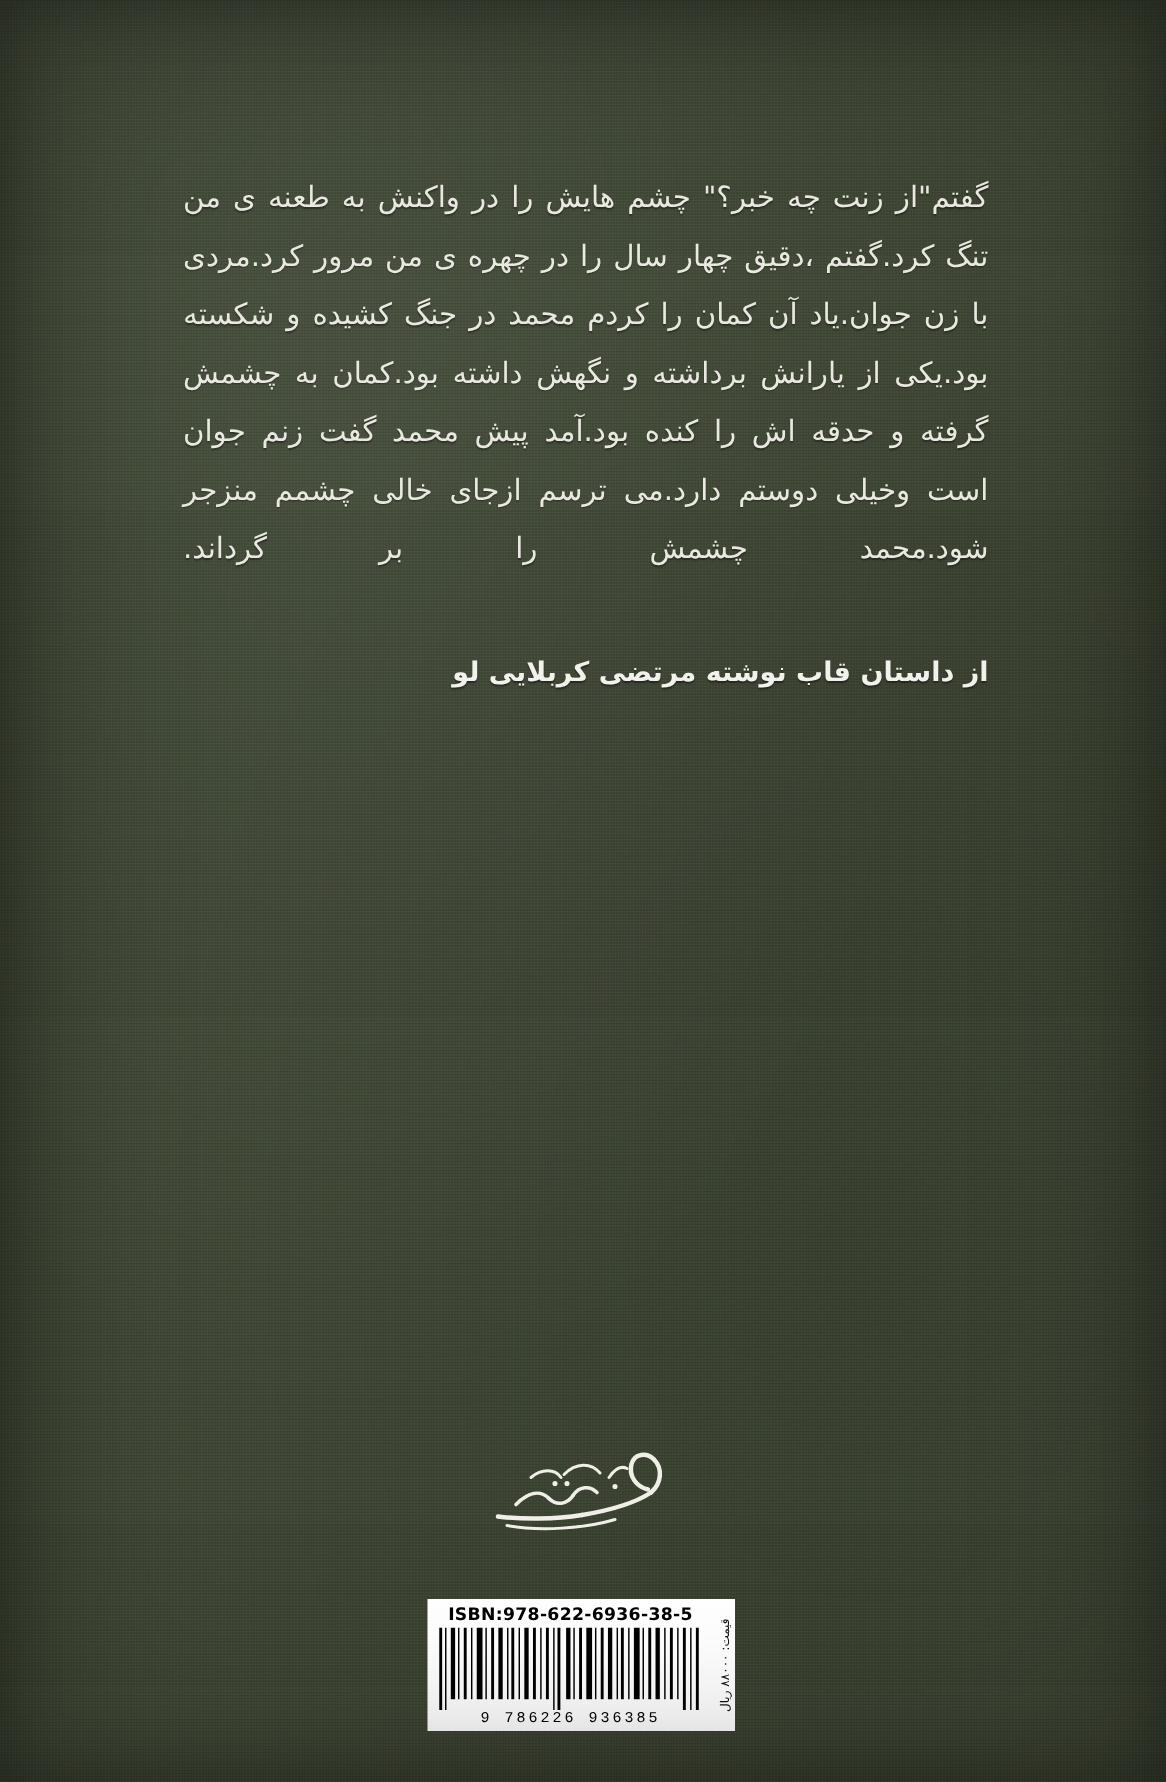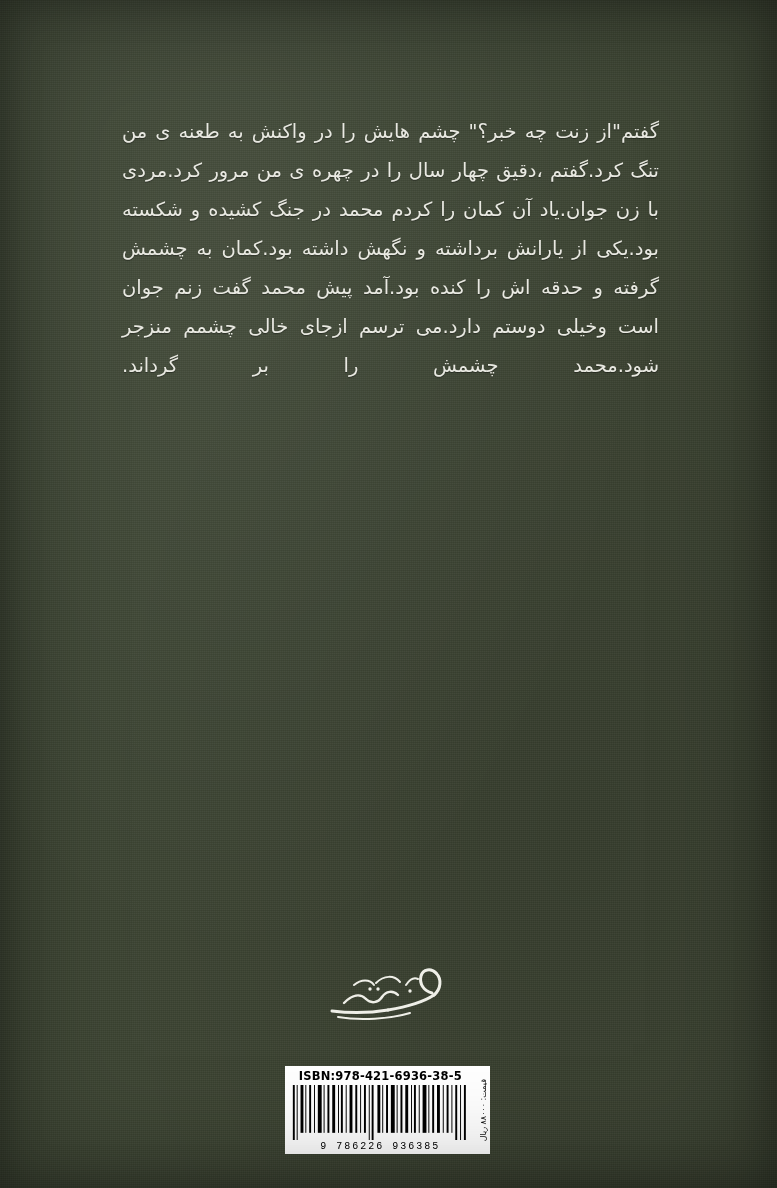--- a/index.html
+++ b/index.html
@@ -147,20 +147,21 @@
 <body>
 
 <div class="page">
 
   <div class="texture"></div>
 
   <div class="blurb">
     <p>گفتم"از زنت چه خبر؟" چشم هایش را در واکنش به طعنه ی من تنگ کرد.گفتم ،دقیق چهار سال را در چهره ی من مرور کرد.مردی با زن جوان.یاد آن کمان را کردم محمد در جنگ کشیده و شکسته بود.یکی از یارانش برداشته و نگهش داشته بود.کمان به چشمش گرفته و حدقه اش را کنده بود.آمد پیش محمد گفت زنم جوان است وخیلی دوستم دارد.می ترسم ازجای خالی چشمم منزجر شود.محمد چشمش را بر گرداند.</p>
   </div>
 
+  <div class="credit">از داستان قاب نوشته مرتضی کربلایی لو</div>
 
   <div class="logo">
     <svg width="150" height="80" viewBox="0 0 150 80" aria-hidden="true">
       <g fill="none" stroke="#efefe8" stroke-linecap="round" stroke-linejoin="round">
         <path d="M18 56 C 34 58, 56 58, 74 55" stroke-width="3"></path>
         <path d="M74 55 C 92 52, 108 48, 120 40" stroke-width="3"></path>
         <path d="M120 40 C 127 34, 128 24, 122 18" stroke-width="3"></path>
         <path d="M122 18 C 117 13, 109 14, 107 21 C 105 29, 110 36, 118 38" stroke-width="3"></path>
         <path d="M30 48 C 38 40, 46 38, 52 44" stroke-width="2.4"></path>
         <path d="M52 44 C 57 49, 64 48, 68 42" stroke-width="2.4"></path>
@@ -173,21 +174,21 @@
       <g fill="#efefe8">
         <circle cx="56" cy="34" r="1.7"></circle>
         <circle cx="64" cy="34" r="1.7"></circle>
         <circle cx="96" cy="36" r="1.7"></circle>
       </g>
     </svg>
   </div>
 
   <div class="barcode-block">
     <div class="barcode-main">
-      <div class="isbn-text">ISBN:978-421-6936-38-5</div>
+      <div class="isbn-text">ISBN:978-622-6936-38-5</div>
       <svg class="bars" viewBox="0 0 190 46" preserveAspectRatio="none">
         <rect x="0" y="0" width="190" height="46" fill="#ffffff"></rect>
         <g fill="#000000">
           <rect x="4" y="0" width="2" height="46"></rect>
           <rect x="8" y="0" width="1" height="46"></rect>
           <rect x="12" y="0" width="3" height="40"></rect>
           <rect x="17" y="0" width="1" height="40"></rect>
           <rect x="21" y="0" width="2" height="40"></rect>
           <rect x="26" y="0" width="1" height="40"></rect>
           <rect x="30" y="0" width="4" height="40"></rect>

